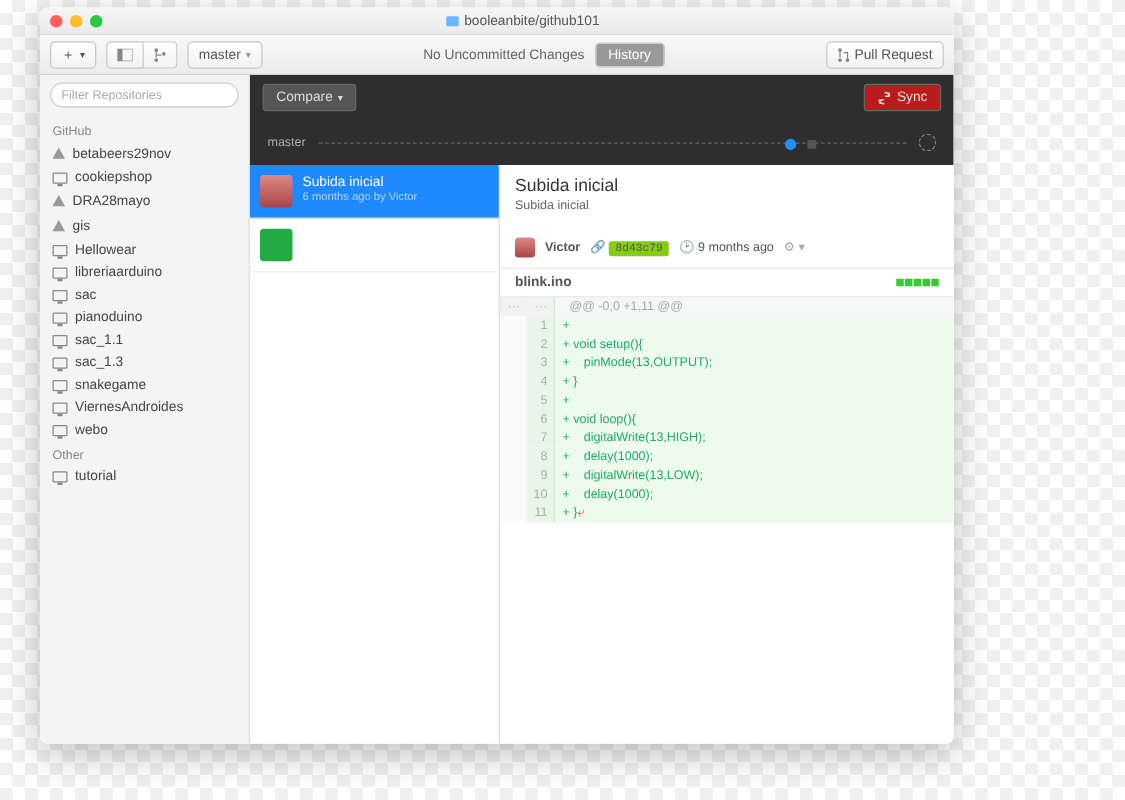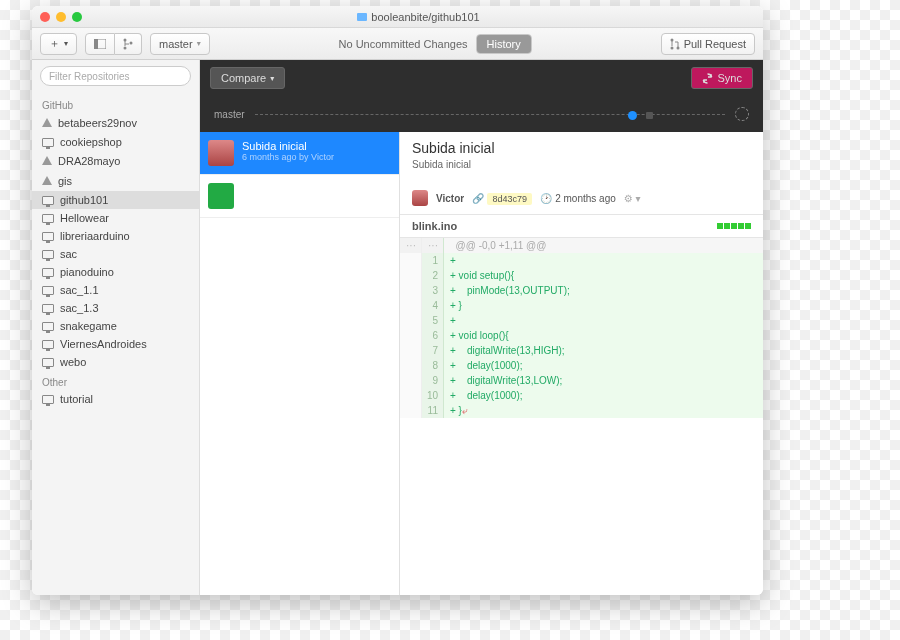--- a/index.html
+++ b/index.html
@@ -25,21 +25,21 @@
 .sb-head{font-size:10px;color:#888;padding:6px 10px 2px}
 .sb-item{display:flex;align-items:center;gap:6px;padding:3px 10px;font-size:11px;color:#444;cursor:pointer}
 .sb-item.sel{background:#ddd}
 .sb-ic{width:12px;height:10px;flex:none}
 .ic-warn{width:0;height:0;border:5px solid transparent;border-bottom:9px solid #999;position:relative;top:-3px}
 .ic-mon{width:12px;height:9px;border:1px solid #888;border-radius:1px;position:relative;background:#f4f4f4}
 .ic-mon::after{content:"";position:absolute;left:3px;bottom:-3px;width:4px;height:2px;background:#888}
 .main{flex:1;display:flex;flex-direction:column;background:#fff}
 .darkbar{height:36px;background:#2e2e2e;display:flex;align-items:center;padding:0 10px;gap:8px}
 .compare-btn{background:#555;color:#ddd;border:1px solid #666;padding:4px 10px;border-radius:3px;font-size:11px;display:flex;align-items:center;gap:4px;cursor:pointer}
-.sync-btn{margin-left:auto;background:#be185d;color:#ddd;border:1px solid #666;padding:4px 10px;border-radius:3px;font-size:11px;display:flex;align-items:flex-end;gap:5px;cursor:pointer}
+.sync-btn{margin-left:auto;background:#b91c1c;color:#ddd;border:1px solid #666;padding:4px 10px;border-radius:3px;font-size:11px;display:flex;align-items:flex-end;gap:5px;cursor:pointer}
 .timeline{height:36px;background:#2e2e2e;display:flex;align-items:center;padding:0 14px;gap:10px}
 .tl-label{font-size:10px;color:#aaa}
 .tl-track{flex:1;height:1px;border-top:1px dashed #666;position:relative}
 .tl-handle{position:absolute;right:88px;top:-4px;width:9px;height:9px;border-radius:50%;background:#1e90ff}
 .tl-node{position:absolute;right:72px;top:-3px;width:7px;height:7px;background:#555;border-radius:1px}
 .tl-end{width:14px;height:14px;border:1.5px dashed #888;border-radius:50%}
 .content{flex:1;display:flex;overflow:hidden}
 .commits{width:200px;border-right:1px solid #e0e0e0}
 .commit{display:flex;gap:8px;padding:8px;border-bottom:1px solid #eee;cursor:pointer}
 .commit.sel{background:#1e88ff;color:#fff}
@@ -48,21 +48,21 @@
 .commit-t{font-size:11px;font-weight:500}
 .commit-s{font-size:9px;opacity:.8}
 .commit.sel .commit-s{color:#cfe3ff}
 .commit .commit-s{color:#999}
 .detail{flex:1;display:flex;flex-direction:column;overflow:hidden}
 .dt-head{padding:8px 12px}
 .dt-title{font-size:14px;font-weight:500;color:#333}
 .dt-sub{font-size:10px;color:#666;margin-top:3px}
 .dt-meta{display:flex;align-items:center;gap:8px;margin-top:20px;font-size:10px;color:#555}
 .dt-meta .avatar{width:16px;height:16px}
-.sha{background:#fef9c3;border-radius:2px;padding:1px 5px;font-family:Liberation Sans, sans-serif;font-size:9px}
+.sha{background:#84cc16;border-radius:2px;padding:1px 5px;font-family:Liberation Mono, monospace;font-size:9px}
 .file-h{border-top:1px solid #e5e5e5;border-bottom:1px solid #e5e5e5;padding:5px 12px;display:flex;align-items:center;font-size:11px;color:#555;font-weight:600}
 .sqs{margin-left:auto;display:flex;gap:1px}
 .sq{width:6px;height:6px;background:#3c3}
 .diff{font-family:Menlo,monospace;font-size:10px;line-height:15px;overflow:auto;flex:1}
 .dr{display:flex}
 .gut{width:22px;text-align:right;padding-right:5px;color:#aaa;background:#fafafa;border-right:1px solid #eee}
 .gut2{width:22px;text-align:right;padding-right:5px;color:#9b9;background:#e9f5e9;border-right:1px solid #d0e8d0}
 .code{flex:1;padding-left:6px;white-space:pre;background:#edfbed;color:#2a6}
 .hunk .gut,.hunk .gut2{background:#f2f2f2;color:#bbb}
 .hunk .code{background:#f6f6f6;color:#aaa}
@@ -140,24 +140,20 @@
             <span>cookiepshop</span>
           </div>
           <div class="sb-item">
             <div class="sb-ic ic-warn"></div>
             <span>DRA28mayo</span>
           </div>
           <div class="sb-item">
             <div class="sb-ic ic-warn"></div>
             <span>gis</span>
           </div>
-          <div class="sb-item sel">
-            <div class="sb-ic ic-mon"></div>
-            <span>github101</span>
-          </div>
           <div class="sb-item">
             <div class="sb-ic ic-mon"></div>
             <span>Hellowear</span>
           </div>
           <div class="sb-item">
             <div class="sb-ic ic-mon"></div>
             <span>libreriaarduino</span>
           </div>
           <div class="sb-item">
             <div class="sb-ic ic-mon"></div>
@@ -234,21 +230,21 @@
             </div>
           </div>
         <div class="detail">
           <div class="dt-head">
             <div class="dt-title">Subida inicial</div>
             <div class="dt-sub">Subida inicial</div>
             <div class="dt-meta">
               <div class="avatar va"></div>
               <b>Victor</b>
               <span>🔗 <span class="sha">8d43c79</span></span>
-              <span>🕑 <span>2 months ago</span></span>
+              <span>🕑 <span>9 months ago</span></span>
               <span style="color:#aaa">⚙ ▾</span>
             </div>
           </div>
           <div class="file-h">
             <span>blink.ino</span>
             <div class="sqs">
                 <div class="sq"></div>
                 <div class="sq"></div>
                 <div class="sq"></div>
                 <div class="sq"></div>

